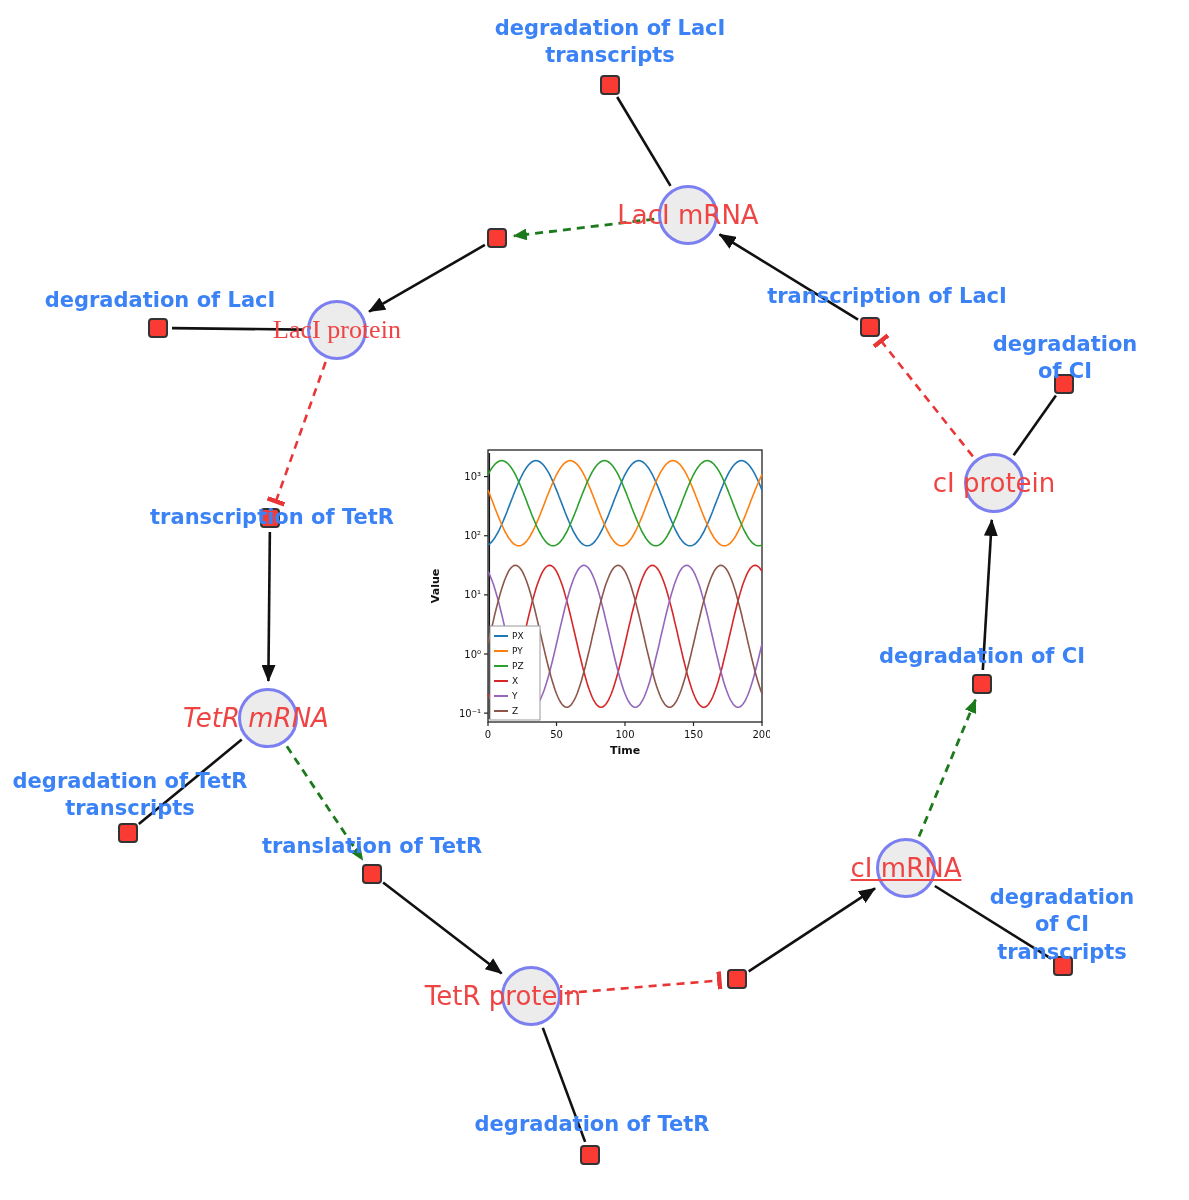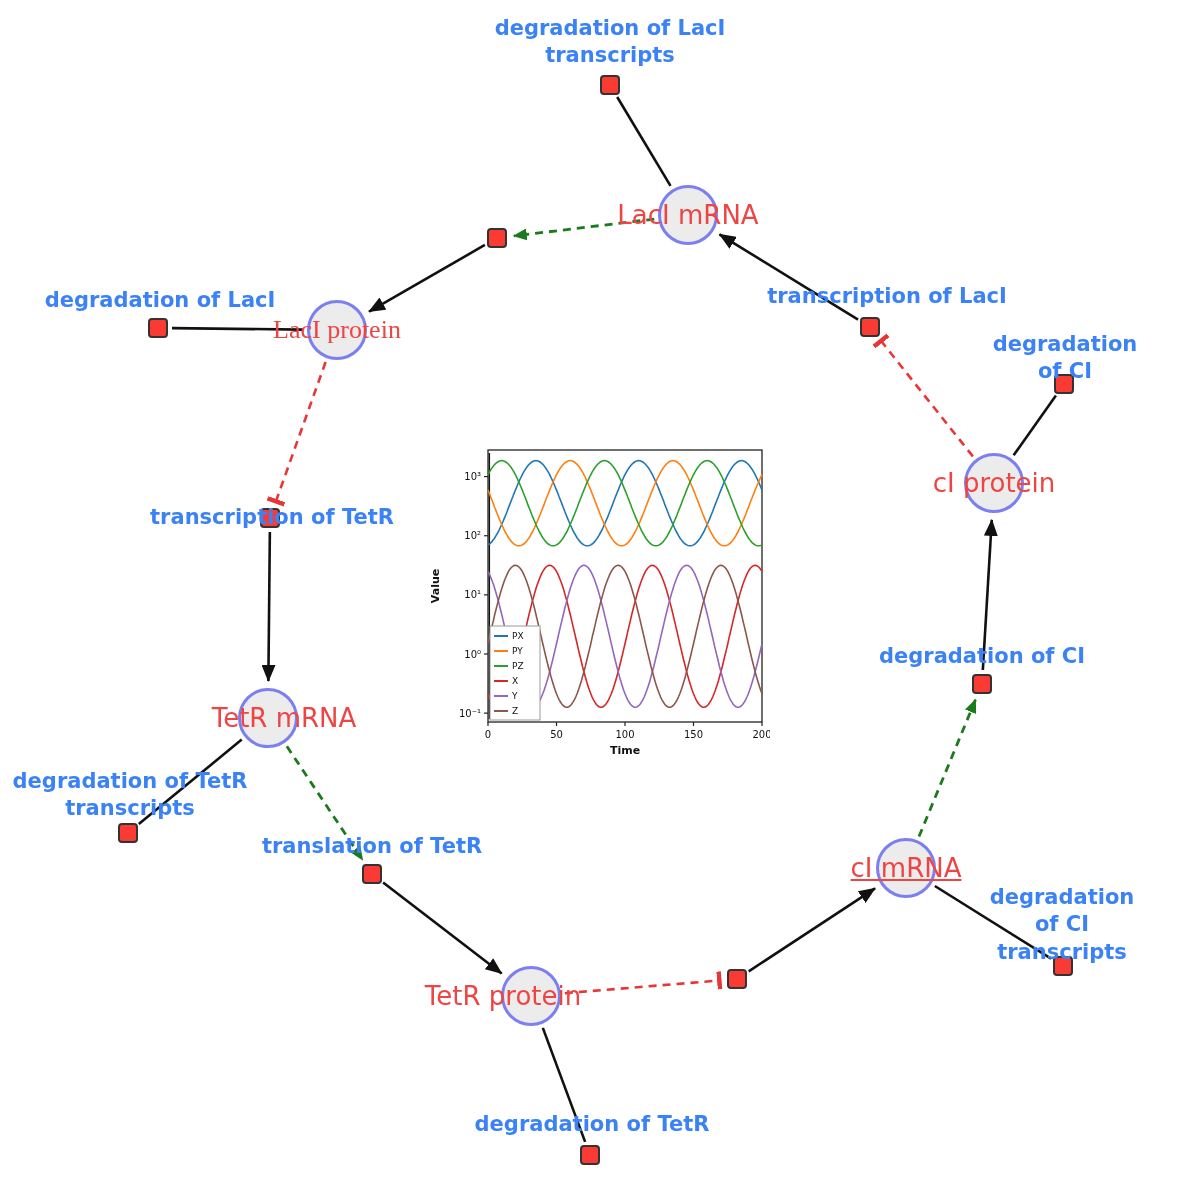--- a/index.html
+++ b/index.html
@@ -54,21 +54,21 @@
       <line x1="1013.629241502526" y1="455.23864416071314" x2="1055.9173711460187" y2="395.4311465220593" stroke="#111111" stroke-width="2.6"></line>
       <line x1="972.8436997304375" y1="456.38400933829234" x2="880.5781501347813" y2="340.3079953308538" stroke="#e93535" stroke-width="2.6" stroke-dasharray="8 6" marker-end="url(#tbar-red)"></line>
     </svg>
     <div class="species-node" style="left: 658px; top: 185px;"></div>
     <div class="species-label" style="left: 688px; top: 215px;">LacI mRNA</div>
     <div class="species-node" style="left: 307px; top: 300px;"></div>
     <div class="species-label" style="left: 337px; top: 330px; font-family: Liberation Serif, serif;">LacI protein</div>
     <div class="species-node" style="left: 964px; top: 453px;"></div>
     <div class="species-label" style="left: 994px; top: 483px;">cI protein</div>
     <div class="species-node" style="left: 238px; top: 688px;"></div>
-    <div class="species-label" style="left: 284px; top: 718px;">TetR mRNA</div>
+    <div class="species-label" style="left: 256px; top: 718px; font-style: italic;">TetR mRNA</div>
     <div class="species-node" style="left: 876px; top: 838px;"></div>
     <div class="species-label" style="left: 906px; top: 868px; text-decoration: underline;">cI mRNA</div>
     <div class="species-node" style="left: 501px; top: 966px;"></div>
     <div class="species-label" style="left: 503px; top: 996px;">TetR protein</div>
     <div class="reaction-node" style="left: 600px; top: 75px;"></div>
     <div class="reaction-label" style="left: 610px; top: 42px;">degradation of LacI
 transcripts</div>
     <div class="reaction-node" style="left: 487px; top: 228px;"></div>
     <div class="reaction-node" style="left: 860px; top: 317px;"></div>
     <div class="reaction-label" style="left: 870px; top: 297px; margin-left: 17px;">transcription of LacI</div>

